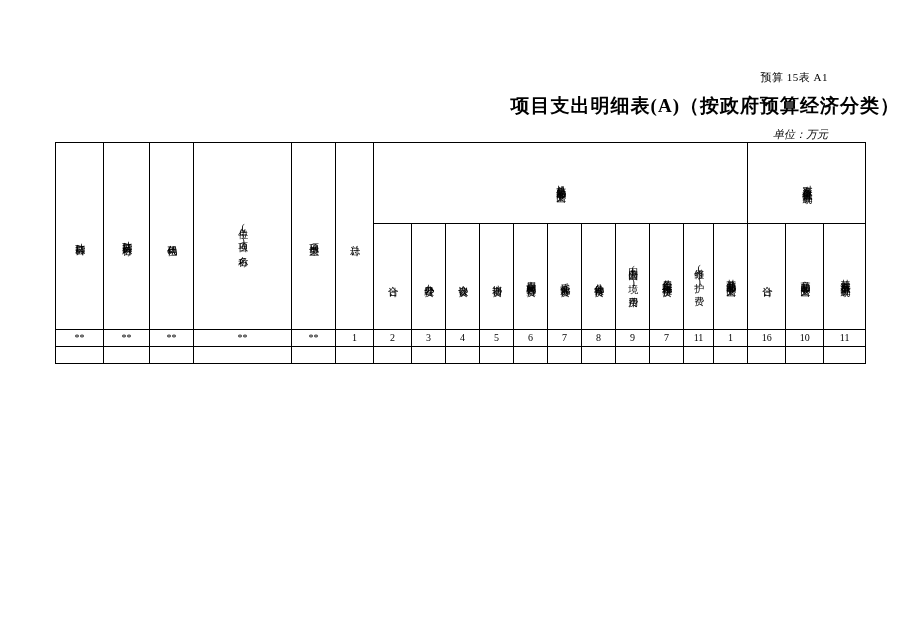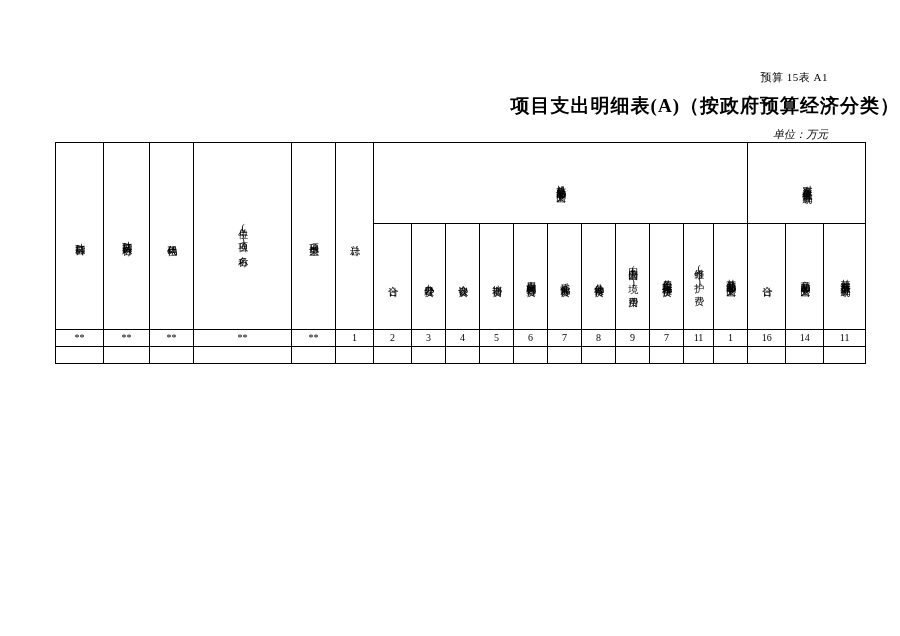--- a/index.html
+++ b/index.html
@@ -187,21 +187,21 @@
       <td>4</td>
       <td>5</td>
       <td>6</td>
       <td>7</td>
       <td>8</td>
       <td>9</td>
       <td>7</td>
       <td>11</td>
       <td>1</td>
       <td>16</td>
-      <td>14</td>
+      <td>10</td>
       <td>11</td>
     </tr>
 
     <tr class="blankrow">
       <td></td>
       <td></td>
       <td></td>
       <td></td>
       <td></td>
       <td></td>

